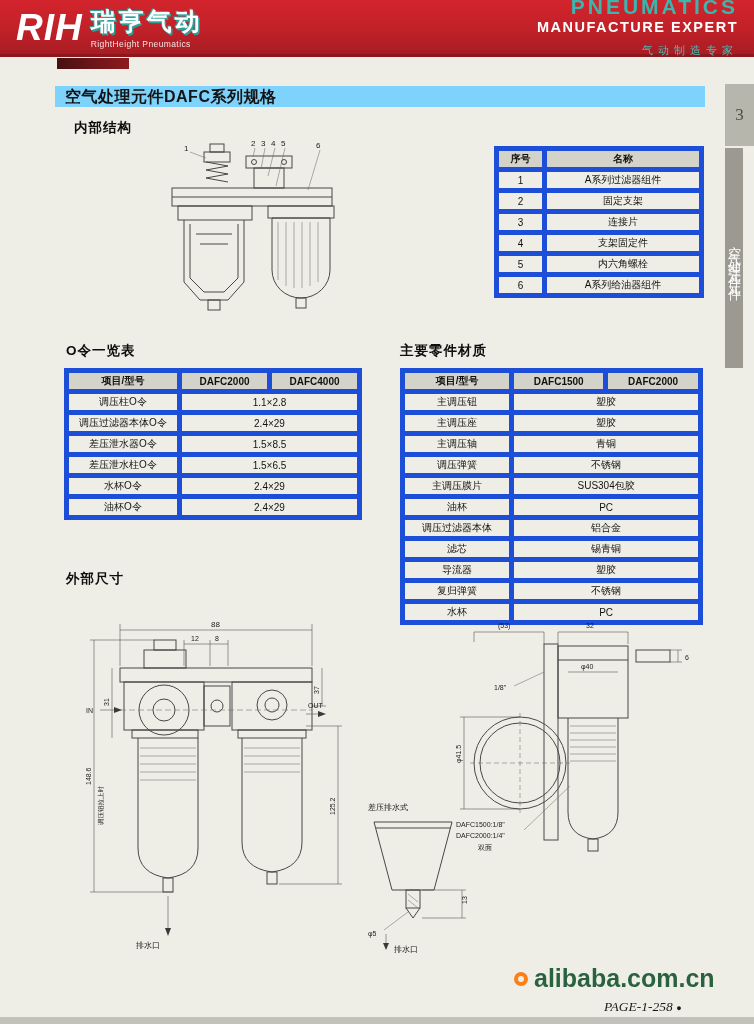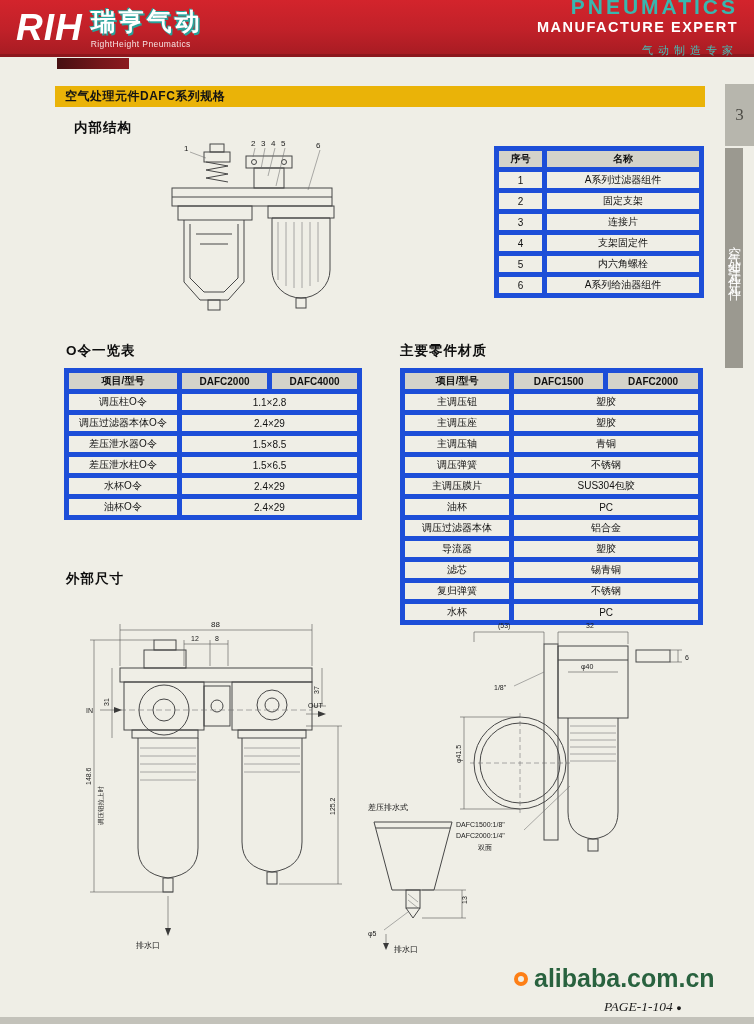--- a/index.html
+++ b/index.html
@@ -29,21 +29,21 @@
   .tab-num{height:62px;background:#b7b6ad;color:#4f4e48;
            font-family:"Liberation Serif",serif;font-size:17px;
            display:flex;align-items:center;justify-content:center;margin-bottom:2px}
   .tab-label{height:220px;background:#9b9990;color:#fff;
              writing-mode:vertical-rl;text-orientation:upright;
              font-size:13px;letter-spacing:6px;
              display:flex;align-items:center;justify-content:center;padding-top:4px}
 
   
   .title-bar{position:absolute;left:55px;top:86px;width:650px;height:21px;
-             background:#eab308;color:#141414;font-size:12px;font-weight:bold;
+             background:#7dd3fc;color:#141414;font-size:16px;font-weight:bold;
              line-height:21px;padding-left:10px;letter-spacing:.5px}
   .sec{position:absolute;font-size:13.5px;font-weight:bold;color:#0e0e0e;letter-spacing:1px}
 
   
   .tbl{position:absolute;border-collapse:collapse}
   .tbl td{border:5px solid #1d4ed8;font-size:10px;color:#111;text-align:center;
           height:14px;padding:1px 2px;font-weight:normal}
   .tbl tr.hd td{background:#d4d3ca;font-weight:bold}
 
   
@@ -250,26 +250,26 @@
         </tr>
     <tr>
           <td>油杯</td>
           <td colspan="2">PC</td>
         </tr>
     <tr>
           <td>调压过滤器本体</td>
           <td colspan="2">铝合金</td>
         </tr>
     <tr>
+          <td>滤芯</td>
+          <td colspan="2">锡青铜</td>
+        </tr>
+    <tr>
           <td>导流器</td>
           <td colspan="2">塑胶</td>
-        </tr>
-    <tr>
-          <td>滤芯</td>
-          <td colspan="2">锡青铜</td>
         </tr>
     <tr>
           <td>复归弹簧</td>
           <td colspan="2">不锈钢</td>
         </tr>
     <tr>
           <td>水杯</td>
           <td colspan="2">PC</td>
         </tr>
   </tbody>
@@ -421,18 +421,18 @@
     <text x="6" y="211" class="t7">DAFC1500:1/8"</text>
     <text x="6" y="222" class="t7">DAFC2000:1/4"</text>
     <text x="28" y="234" class="t7">双面</text>
   </svg>
 
   <div class="watermark">
     <span class="wm-ring"></span>
     <span>alibaba.com.cn</span>
   </div>
   <div class="pagenum">
-    <span>PAGE-1-104</span>
+    <span>PAGE-1-258</span>
     <span class="blt">●</span>
   </div>
   <div class="bottom-edge"></div>
 
 </div>
 
 </body></html>

